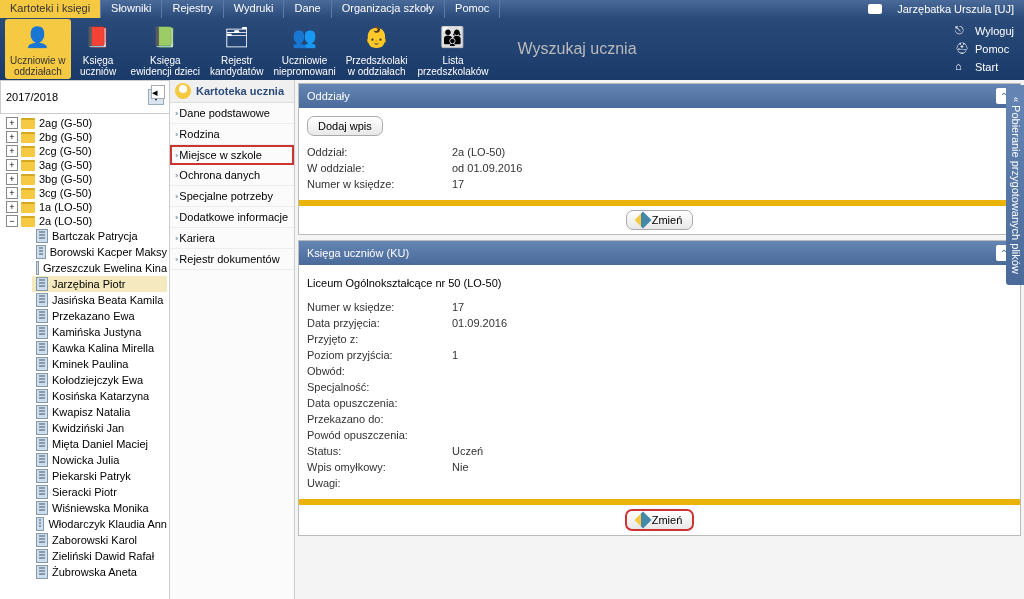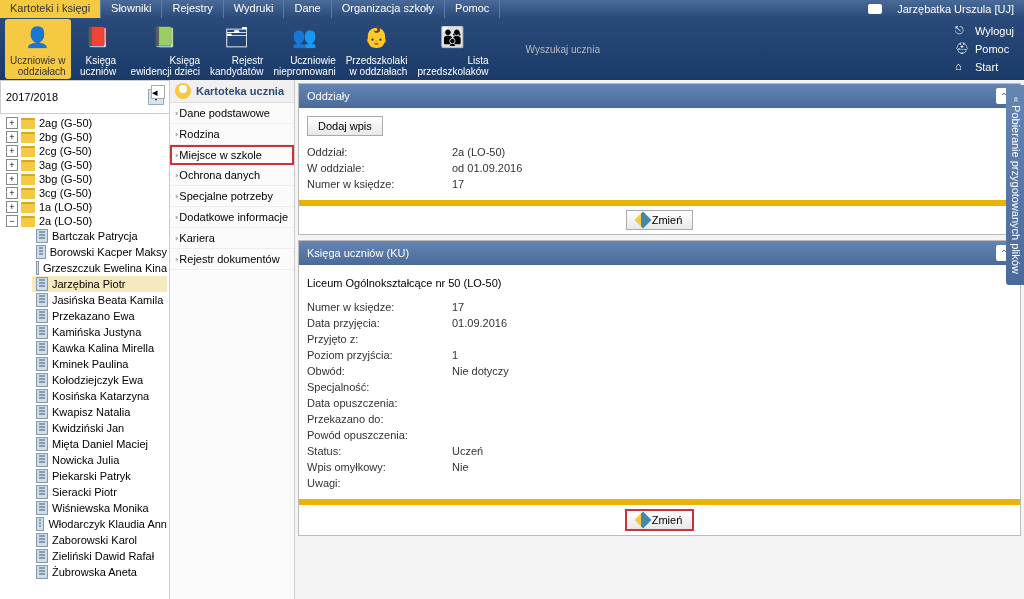--- a/index.html
+++ b/index.html
@@ -7,22 +7,22 @@
 .menubar{background:linear-gradient(#4a6a9a,#2a4a7a);height:18px;display:flex;color:#fff}
 .menubar-item{padding:2px 10px;border-right:1px solid #5a7aaa;cursor:pointer}
 .menubar-item.active{background:#f5c942;color:#333}
 .menubar-right{margin-left:auto;display:flex;align-items:center;gap:10px;padding-right:10px}
 .menubar-user{display:flex;align-items:center;gap:15px}
 .chat-icon{width:14px;height:10px;background:#fff;border-radius:2px;position:relative}
 .toolbar{background:linear-gradient(#2a4a7a,#1a3a6a);height:62px;display:flex;align-items:center;padding:0 5px;color:#fff}
 .toolbar-item{display:flex;flex-direction:column;align-items:center;padding:2px 5px;cursor:pointer;border-radius:3px;min-width:55px}
 .toolbar-item.active{background:#f5c942;color:#333}
 .toolbar-icon{width:32px;height:32px;display:flex;align-items:center;justify-content:center;font-size:20px}
-.toolbar-label{font-size:10px;text-align:right;line-height:11px;margin-top:2px}
-.search-bar{margin-left:32px;color:#bbb;font-size:10px}
+.toolbar-label{font-size:10px;text-align:center;line-height:11px;margin-top:2px}
+.search-bar{margin-left:24px;color:#bbb;font-size:16px}
 .right-menu{position:absolute;right:10px;top:22px;color:#fff}
 .right-menu-item{display:flex;align-items:center;gap:6px;padding:2px 0;cursor:pointer}
 .rm-icon{width:14px;height:14px;display:inline-block}
 .main-area{display:flex;height:519px}
 .yearbar{width:170px;height:34px;background:#fff;border:1px solid #ccc;display:flex;align-items:center;padding:0 5px;justify-content:space-between}
 .yearbar-arrow{width:16px;height:16px;background:#d8e4f0;border:1px solid #9ab;display:flex;align-items:center;justify-content:center;cursor:pointer}
 .left-col{width:170px;background:#fff;border-right:1px solid #ccc;overflow:hidden}
 .tree{padding:2px;height:495px;overflow:auto}
 .tree-item{display:flex;align-items:center;padding:1px 0 1px 4px;cursor:pointer;white-space:nowrap}
 .tree-item.selected{background:#f5e9bf}
@@ -36,21 +36,21 @@
 .person-icon{width:16px;height:16px;background:#f5c942;border-radius:50%;position:relative}
 .person-icon::after{content:"";position:absolute;width:8px;height:8px;background:#fff;border-radius:50%;top:2px;left:4px}
 .mid-item{display:flex;align-items:center;padding:4px 5px;cursor:pointer;border-bottom:1px solid #eee}
 .mid-item.highlighted{border:2px solid #c33;padding:2px 3px}
 .chevrons{color:#89a;font-size:8px;margin-right:3px;letter-spacing:-2px}
 .content{flex:1;background:#f4f4f4;padding:3px;overflow:auto}
 .panel{background:#fff;border:1px solid #bbb;margin-bottom:5px}
 .panel-header{background:linear-gradient(#6585b5,#4a6a9a);color:#fff;padding:4px 8px;font-weight:normal;display:flex;justify-content:space-between;align-items:center}
 .collapse-btn{width:16px;height:16px;background:#fff;border-radius:2px;display:flex;align-items:center;justify-content:center;color:#4a6a9a;cursor:pointer;font-size:10px}
 .panel-body{padding:8px}
-.btn{background:linear-gradient(#fff,#e8e8e8);border:1px solid #aaa;border-radius:0;padding:3px 10px;cursor:pointer;display:inline-flex;align-items:center;gap:3px}
+.btn{background:linear-gradient(#fff,#e8e8e8);border:1px solid #aaa;border-radius:7px;padding:3px 10px;cursor:pointer;display:inline-flex;align-items:center;gap:3px}
 .edit-icon{width:12px;height:12px;background:linear-gradient(135deg,#f5c942 40%,#48a 40%);transform:rotate(-45deg)}
 .info-row{display:flex;padding:2px 0}
 .info-label{width:145px;color:#333}
 .info-value{flex:1;color:#333}
 .panel-footer{display:flex;justify-content:center;padding:4px;border-top:6px solid #eab308}
 .btn.redbox{border:2px solid #c33}
 .side-tab{position:absolute;right:0;top:85px;width:18px;height:200px;background:linear-gradient(#6585b5,#4a6a9a);color:#fff;writing-mode:vertical-rl;text-align:center;padding:8px 2px;font-size:11px;border-radius:3px 0 0 3px;cursor:pointer}
 .sub-students{padding-left:30px}
 </style>
 </head>
@@ -357,21 +357,20 @@
             <div class="info-row">
               <div class="info-label">Przyjęto z:</div>
               <div class="info-value"></div>
             </div>
             <div class="info-row">
               <div class="info-label">Poziom przyjścia:</div>
               <div class="info-value">1</div>
             </div>
             <div class="info-row">
               <div class="info-label">Obwód:</div>
-              <div class="info-value">Nie dotyczy</div>
             </div>
             <div class="info-row">
               <div class="info-label">Specjalność:</div>
               <div class="info-value"></div>
             </div>
             <div class="info-row">
               <div class="info-label">Data opuszczenia:</div>
               <div class="info-value"></div>
             </div>
             <div class="info-row">

